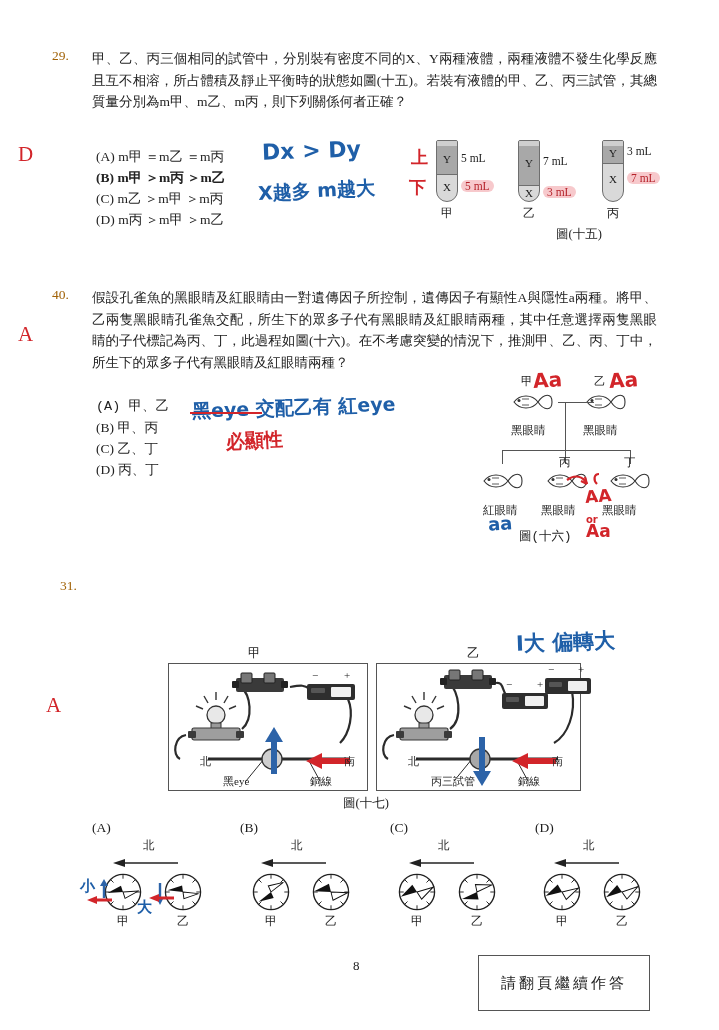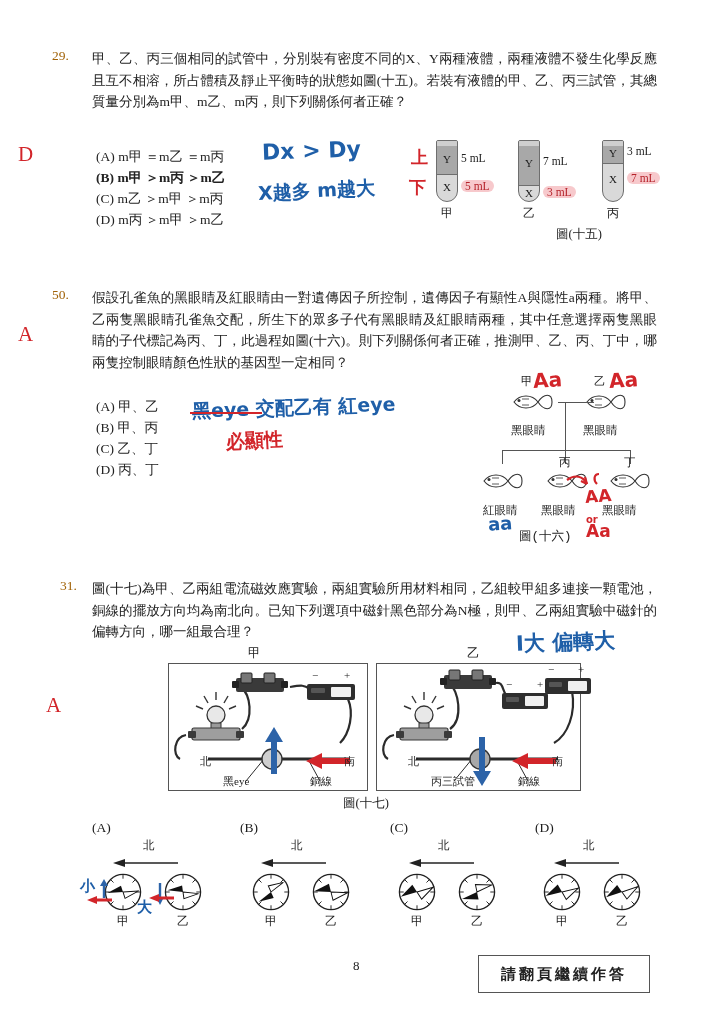--- a/index.html
+++ b/index.html
@@ -127,24 +127,24 @@
       <div class="lbl" style="top:32px;">X</div>
     </div>
   </div>
   <div class="mlbl" style="left:627px;top:145px;">3 mL</div>
   <div class="mlbl" style="left:627px;top:172px;"><span class="hl">7 mL</span></div>
   <div class="tubename" style="left:602px;top:205px;">丙</div>
 
   <div class="cap" style="left:508px;top:226px;margin-left:48px;">圖(十五)</div>
 
   <div class="ans" style="left:18px;top:322px;">A</div>
-  <div class="qnum" style="left:52px;top:287px;">50.</div>
-  <div class="qbody" style="left:92px;top:287px;width:565px;">假設孔雀魚的黑眼睛及紅眼睛由一對遺傳因子所控制，遺傳因子有顯性A與隱性a兩種。將甲、乙兩隻黑眼睛孔雀魚交配，所生下的眾多子代有黑眼睛及紅眼睛兩種，其中任意選擇兩隻黑眼睛的子代標記為丙、丁，此過程如圖(十六)。則下列關係何者正確，推測甲、乙、丙、丁中，哪兩隻控制眼睛顏色性狀的基因型一定相同？</div>
-
-  <div class="opt" style="left:96px;top:396px;">
+  <div class="qnum" style="left:52px;top:287px;">40.</div>
+  <div class="qbody" style="left:92px;top:287px;width:565px;">假設孔雀魚的黑眼睛及紅眼睛由一對遺傳因子所控制，遺傳因子有顯性A與隱性a兩種。將甲、乙兩隻黑眼睛孔雀魚交配，所生下的眾多子代有黑眼睛及紅眼睛兩種，其中任意選擇兩隻黑眼睛的子代標記為丙、丁，此過程如圖(十六)。在不考慮突變的情況下，推測甲、乙、丙、丁中，所生下的眾多子代有黑眼睛及紅眼睛兩種？</div>
+
+  <div class="opt" style="left:96px;top:396px;font-family:Liberation Mono, monospace;">
     <span>(A)</span>
     <span>甲、乙</span>
   </div>
   <div class="opt" style="left:96px;top:417px;">
     <span>(B)</span>
     <span>甲、丙</span>
   </div>
   <div class="opt" style="left:96px;top:438px;text-align:center;">
     <span>(C)</span>
     <span>乙、丁</span>
@@ -218,21 +218,20 @@
   <svg style="position:absolute;left:565px;top:472px;width:40px;height:22px;">
     <path d="M2 8 C10 2,18 4,22 12" fill="none" stroke="#d2252a" stroke-width="2.2"></path>
     <path d="M22 12 L16 9 M22 12 L20 5" stroke="#d2252a" stroke-width="2.2" fill="none"></path>
     <path d="M34 2 C29 2,28 8,32 12" fill="none" stroke="#d2252a" stroke-width="2.2"></path>
   </svg>
 
   <div class="cap" style="left:519px;top:528px;font-family:Liberation Mono, monospace;">圖(十六)</div>
 
   <div class="ans" style="left:46px;top:693px;">A</div>
   <div class="qnum" style="left:60px;top:578px;">31.</div>
-  <div class="qbody" style="left:92px;top:578px;width:565px;">圖(十七)為甲、乙兩組電流磁效應實驗，兩組實驗所用材料相同，乙組較甲組多連接一顆電池，銅線的擺放方向均為南北向。已知下列選項中磁針黑色部分為N極，則甲、乙兩組實驗中磁針的偏轉方向，哪一組最合理？</div>
 
   <div class="hw hw-blue" style="left:516px;top:628px;font-size:21px;transform:rotate(-2deg);">I大 偏轉大</div>
 
   <div class="cap" style="left:248px;top:645px;">甲</div>
   <div class="cbox" style="left:168px;top:663px;width:200px;height:128px;"></div>
 
   <svg style="position:absolute;left:168px;top:663px;width:200px;height:128px;">
     <path d="M12 96 C4 92,6 74,18 72" fill="none" stroke="#2b2b2b" stroke-width="2.2"></path>
     <path d="M74 66 C86 56,82 30,74 26" fill="none" stroke="#2b2b2b" stroke-width="2.2"></path>
     <path d="M122 24 C134 22,136 22,142 26" fill="none" stroke="#2b2b2b" stroke-width="2.2"></path>
@@ -539,15 +538,15 @@
         <line x1="10" y1="30" x2="7" y2="33"></line>
     </g>
     <g transform="rotate(-35 20 20)">
       <path d="M20 20 L3 15 L20 11 Z" fill="#111"></path>
       <path d="M20 20 L37 25 L20 29 Z" fill="none" stroke="#111" stroke-width="1"></path>
     </g>
   </svg>
   <div class="cmpname" style="left:603px;top:913px;">乙</div>
 
   <div class="pageno" style="left:353px;top:958px;">8</div>
-  <div class="footbox" style="left:478px;top:955px;width:172px;height:38px;font-weight:bold;">請翻頁繼續作答</div>
+  <div class="footbox" style="left:478px;top:955px;width:172px;height:56px;">請翻頁繼續作答</div>
 
 </div>
 
 </body></html>

